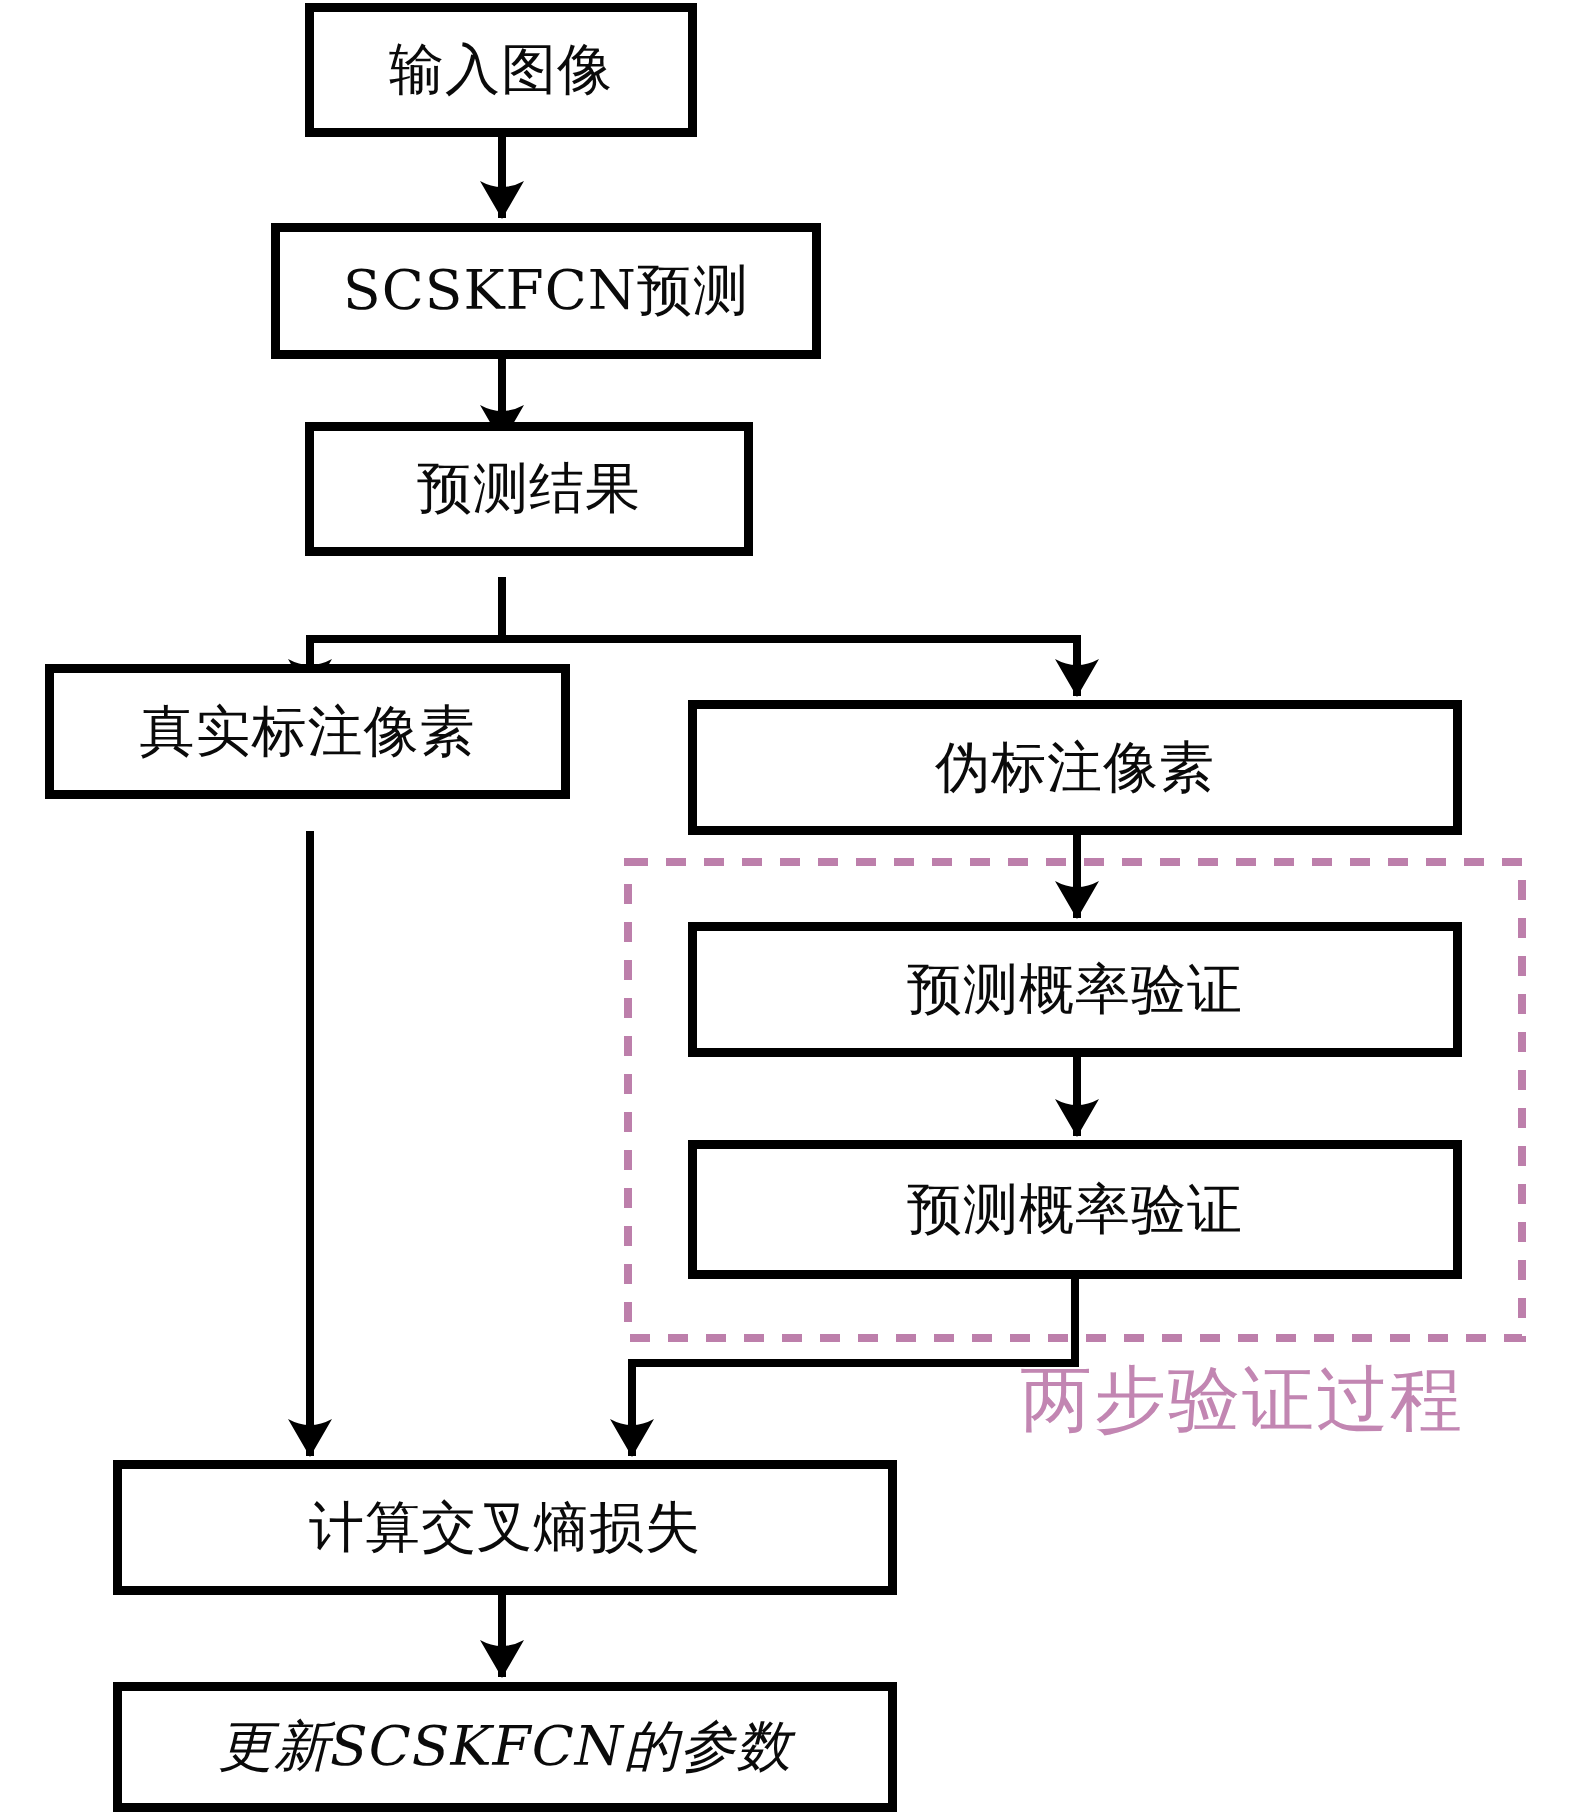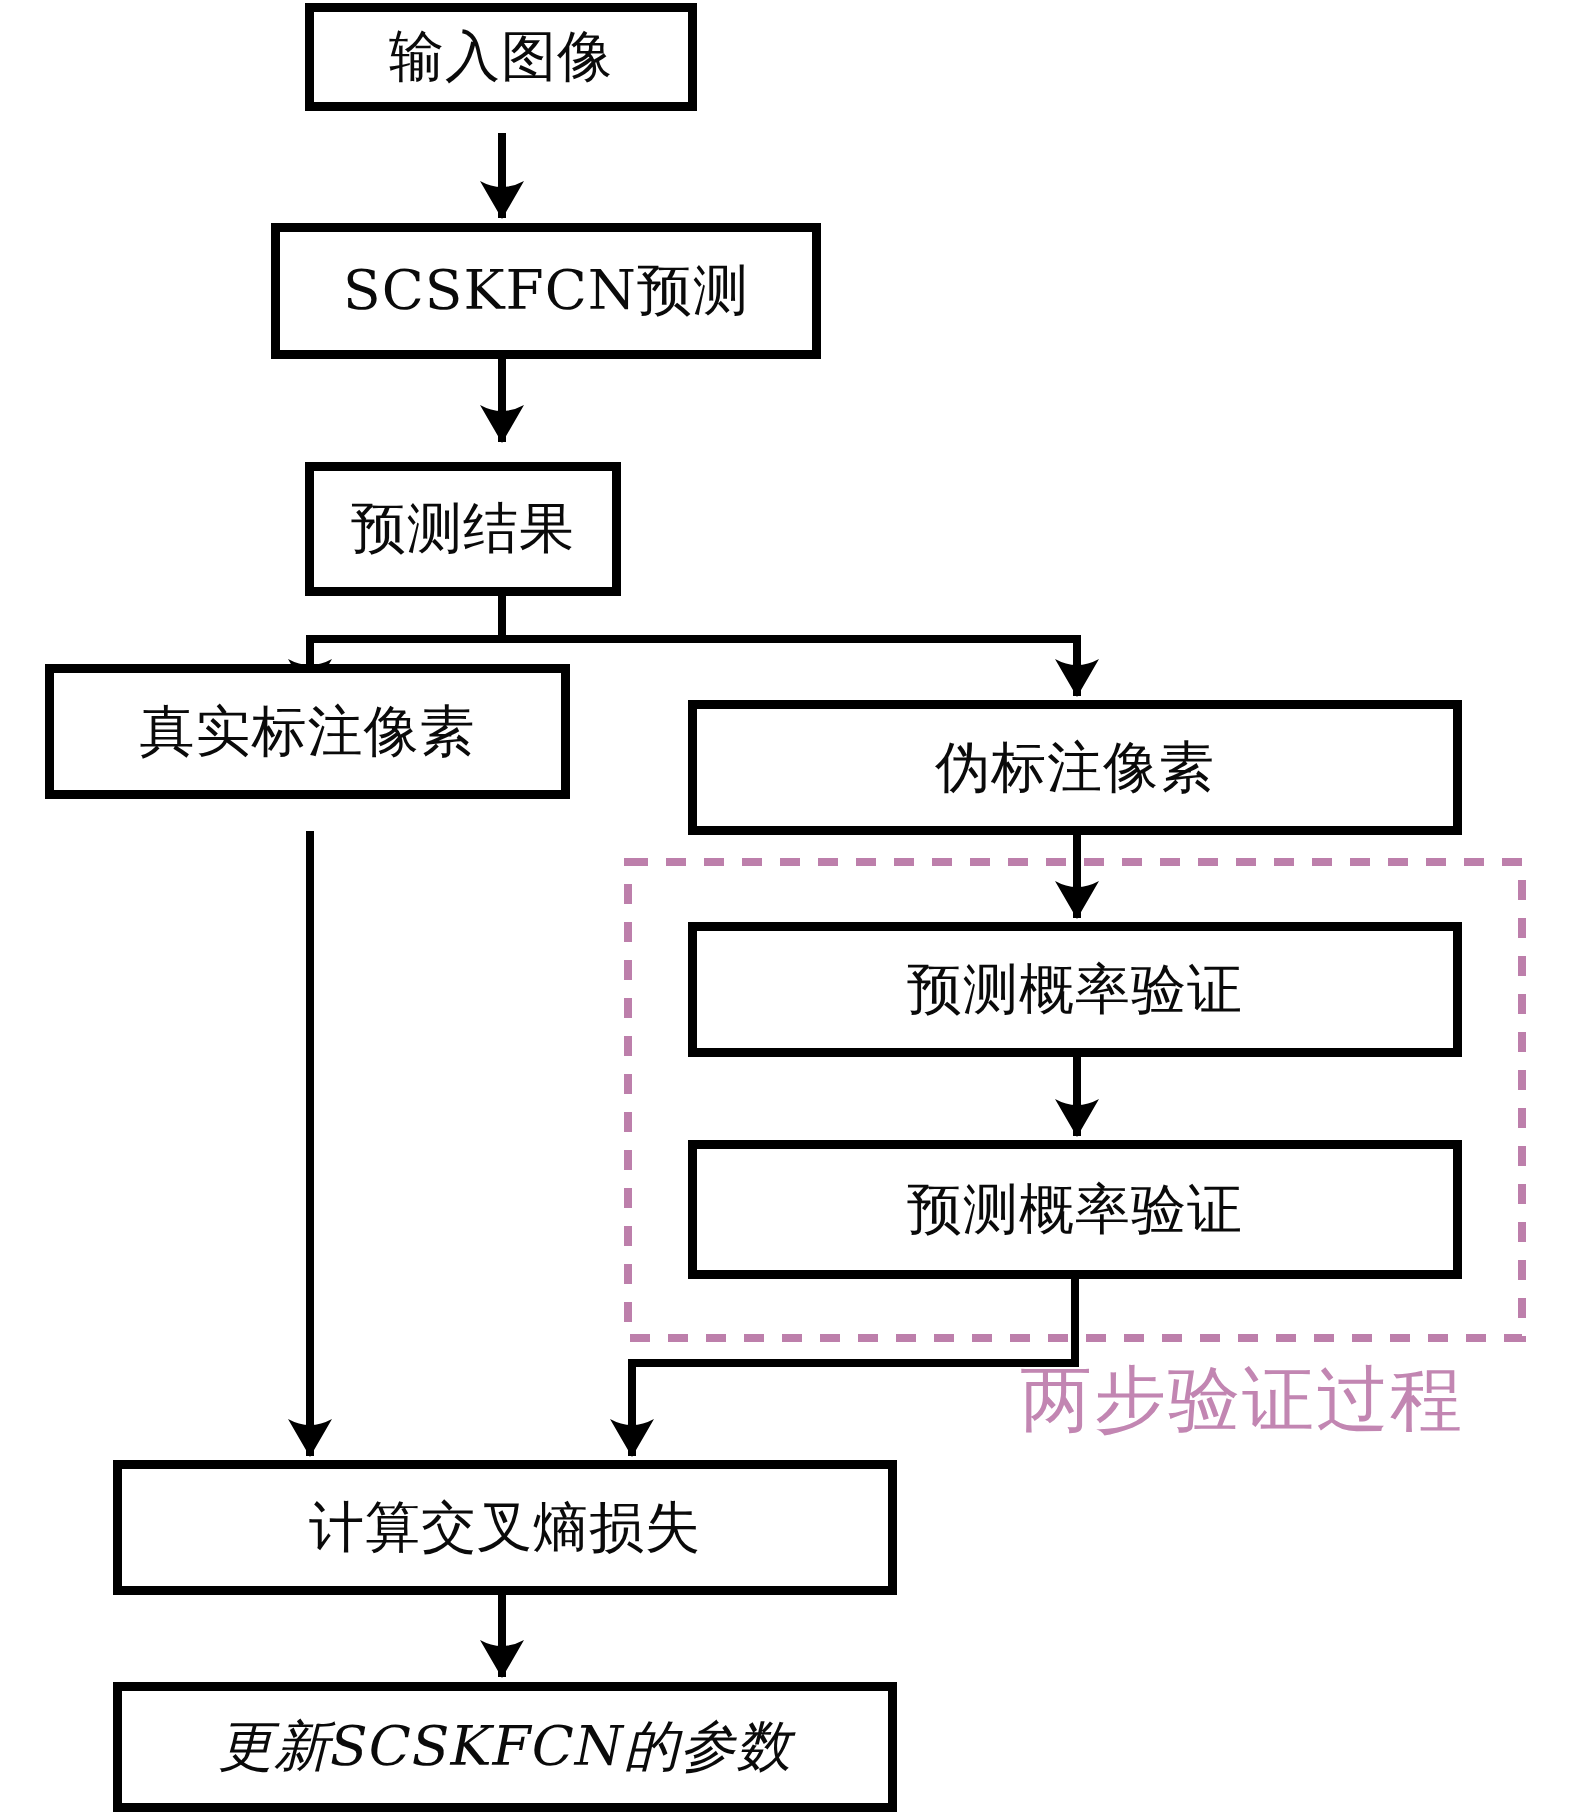--- a/index.html
+++ b/index.html
@@ -15,23 +15,23 @@
     position:absolute;
     box-sizing:border-box;
     border:9px solid var(--box-border,#000);
     background:#ffffff;
     display:flex;align-items:center;justify-content:center;
     color:var(--box-text,#0a0a0a);
     font-size:55px;
     letter-spacing:1px;
     white-space:nowrap;
   }
-  .node.b1{left:305px;top:3px;width:392px;height:108px;}
+  .node.b1{left:305px;top:3px;width:392px;height:134px;}
   .node.b2{left:227px;top:223px;width:550px;height:136px;margin-left:44px;}
-  .node.b3{left:305px;top:462px;width:316px;height:134px;}
+  .node.b3{left:305px;top:422px;width:448px;height:134px;}
   .node.b4{left:45px;top:664px;width:525px;height:135px;font-family:Liberation Serif, serif;}
   .node.b5{left:688px;top:700px;width:774px;height:135px;}
   .node.i1{left:688px;top:922px;width:774px;height:135px;}
   .node.i2{left:688px;top:1140px;width:774px;height:139px;}
   .node.b6{left:113px;top:1460px;width:784px;height:135px;}
   .node.b7{left:113px;top:1682px;width:784px;height:130px;font-style:italic;}
   .annotation{
     position:absolute;
     left:1020px;top:1352px;
     font-size:72px;

